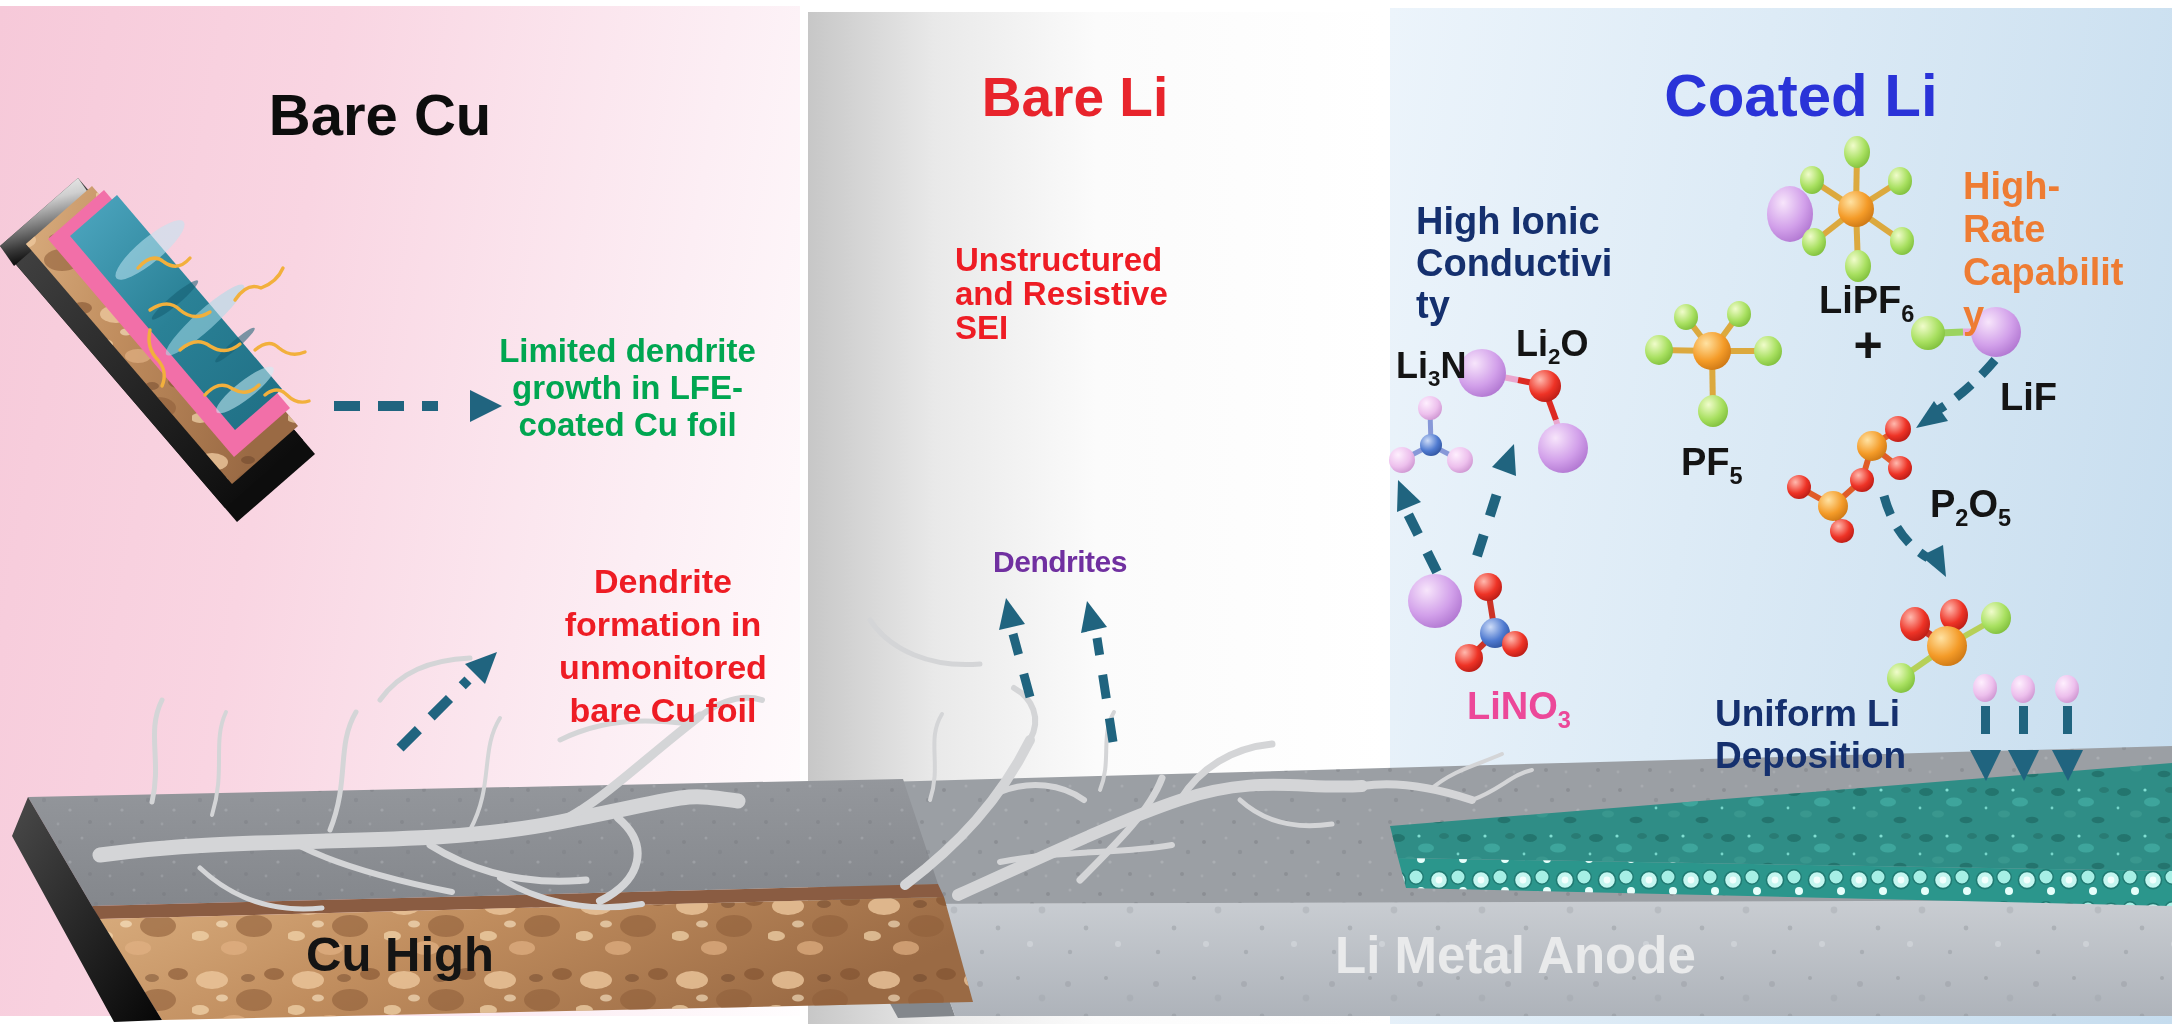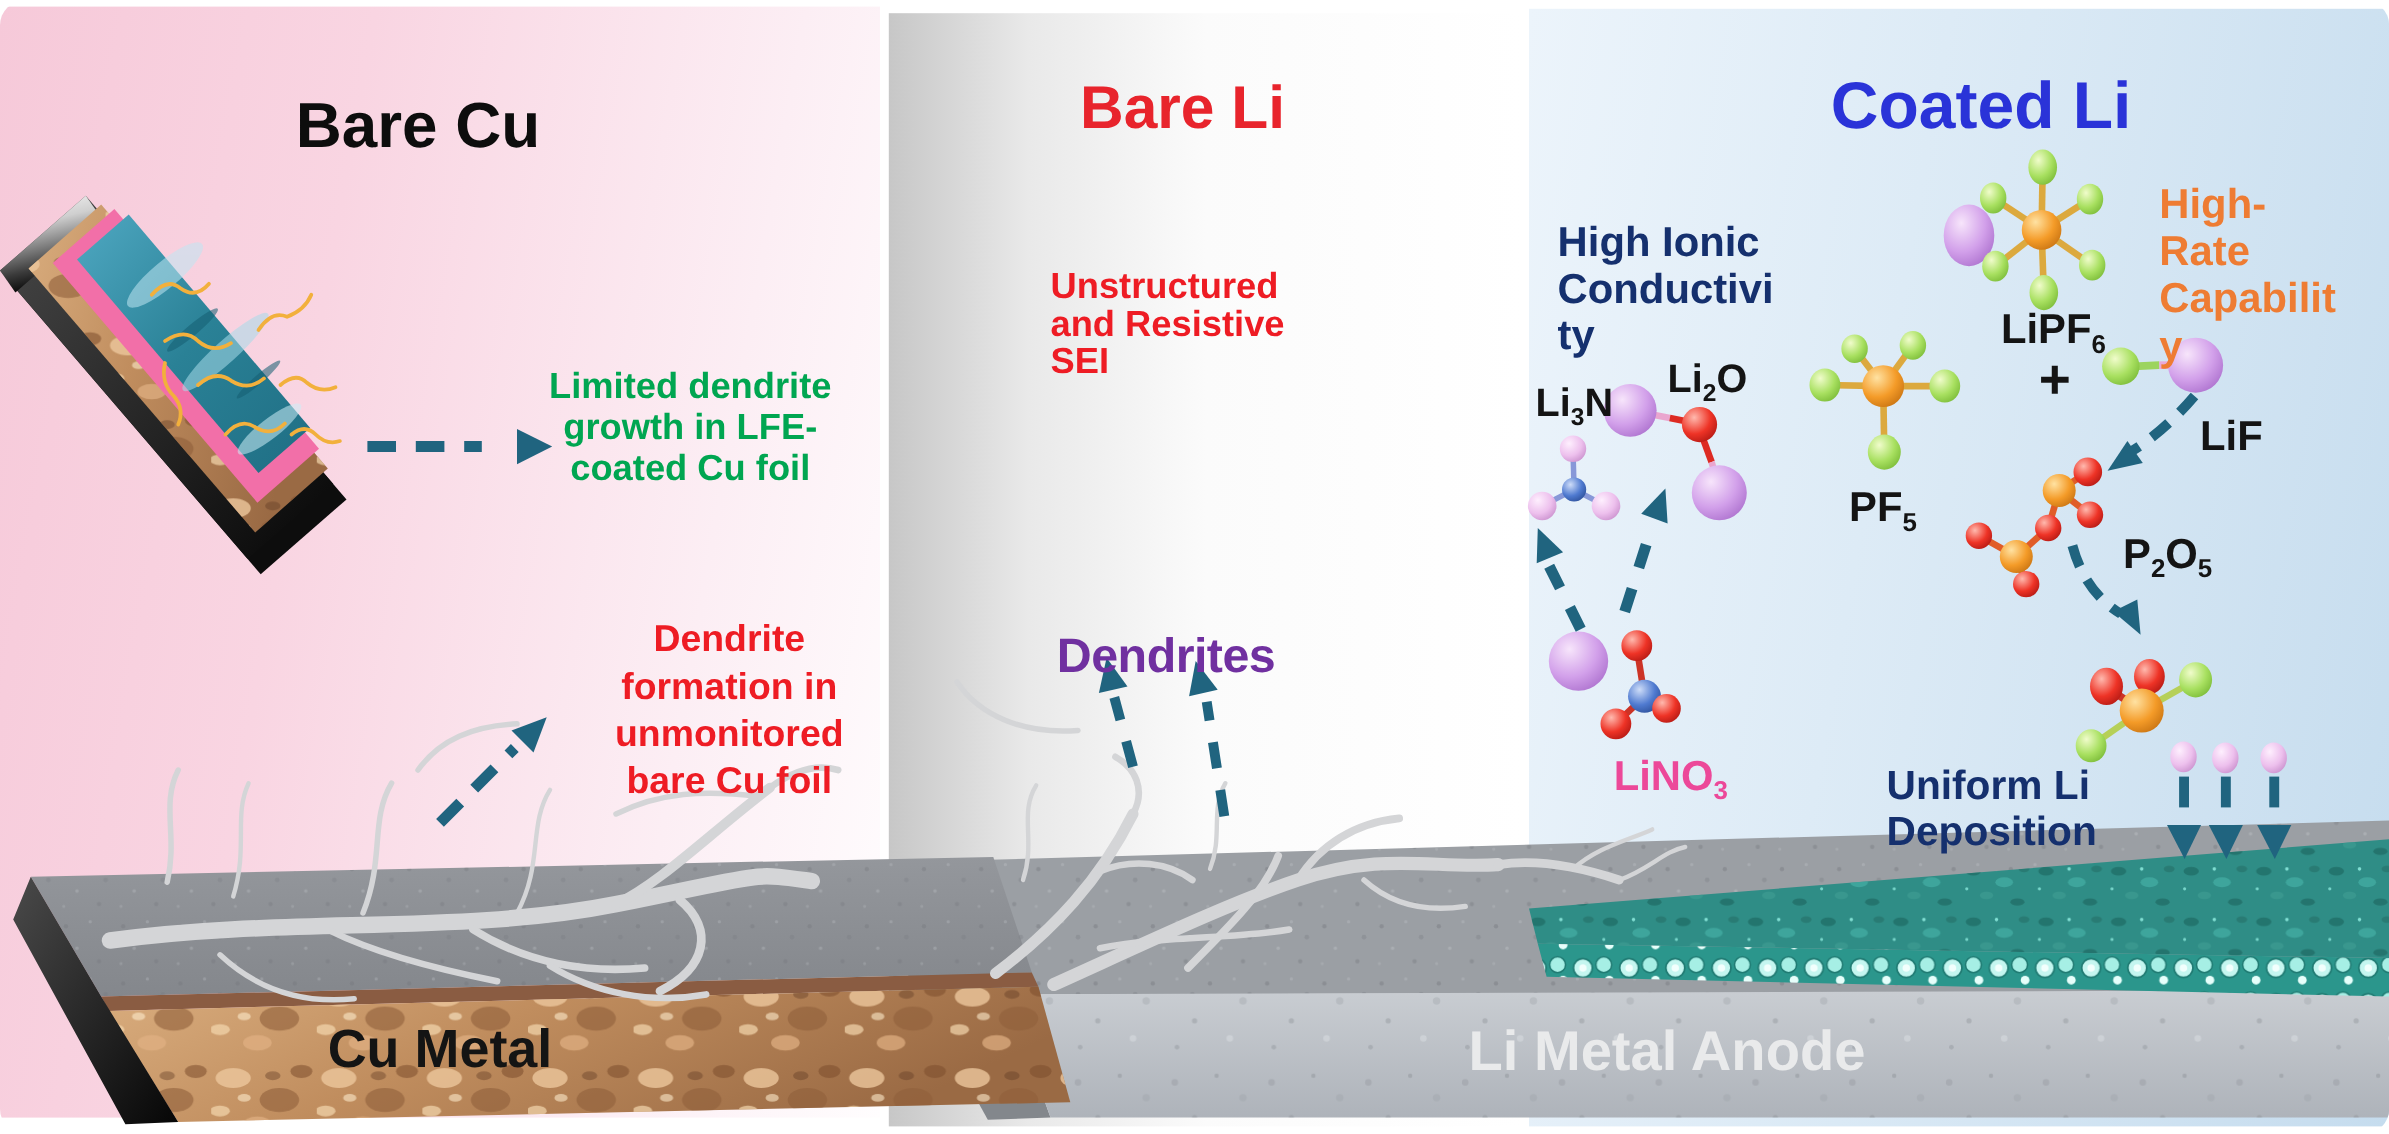--- a/index.html
+++ b/index.html
@@ -1,17 +1,17 @@
 <!DOCTYPE html>
 <html><head>
 <meta charset="utf-8">
 <style>
   html,body{margin:0;padding:0;background:#ffffff;}
   .stage{position:relative;width:2172px;height:1031px;overflow:hidden;background:#ffffff;
-         font-family:"Liberation Sans",sans-serif;border-radius:23px;}
+         font-family:"Liberation Sans",sans-serif;}
   .panel{position:absolute;top:0;}
   .panel-pink{left:0;top:6px;width:800px;height:1010px;
     background:linear-gradient(100deg,#f6c9d9 0%,#f9d5e2 35%,#fceef4 75%,#fffdfe 100%);}
   .panel-gray{left:808px;top:12px;width:576px;height:1012px;
     background:linear-gradient(to right,#c7c7c7 0%,#e9e9e9 22%,#fbfbfb 50%,#ffffff 100%);}
   .panel-blue{left:1390px;top:8px;width:782px;height:1016px;
     background:linear-gradient(100deg,#ecf4fb 0%,#ddebf6 40%,#c5dcee 100%);}
   svg.scene{position:absolute;left:0;top:0;width:2172px;height:1031px;}
   .txt{position:absolute;font-weight:bold;white-space:pre-line;line-height:1.08;}
   .ctr{text-align:center;}
@@ -353,27 +353,27 @@
 </svg>
 
 <div class="txt ctr" style="left:200px;top:84px;width:360px;font-size:58px;color:#0d0d0d;">Bare Cu</div>
 <div class="txt ctr" style="left:548px;top:560px;width:230px;font-size:34px;line-height:43px;color:#ee1c24;">Dendrite
 formation in
 unmonitored
 bare Cu foil</div>
 <div class="txt ctr" style="left:480px;top:332px;width:295px;font-size:33px;line-height:37px;color:#00a651;">Limited dendrite
 growth in LFE-
 coated Cu foil</div>
-<div class="txt ctr" style="left:280px;top:928px;width:240px;font-size:49px;color:#141414;">Cu Metal</div>
+<div class="txt ctr" style="left:280px;top:928px;width:240px;font-size:49px;color:#141414;">Cu High</div>
 
 <div class="txt" style="left:955px;top:243px;width:260px;font-size:33px;line-height:34px;color:#ee1c24;">Unstructured
 and Resistive
 SEI</div>
 <div class="txt ctr" style="left:935px;top:68px;width:280px;font-size:55px;color:#e8242c;">Bare Li</div>
-<div class="txt ctr" style="left:960px;top:546px;width:200px;font-size:44px;color:#7030a0;letter-spacing:-0.5px;margin-top:27px;">Dendrites</div>
+<div class="txt ctr" style="left:960px;top:546px;width:200px;font-size:30px;color:#7030a0;letter-spacing:-0.5px;">Dendrites</div>
 
 <div class="txt ctr" style="left:1601px;top:64px;width:400px;font-size:60px;color:#2a33d8;">Coated Li</div>
 <div class="txt" style="left:1416px;top:200px;width:250px;font-size:38px;line-height:42px;color:#15306e;">High Ionic
 Conductivi
 ty</div>
 <div class="txt" style="left:1963px;top:165px;width:210px;font-size:38px;line-height:43px;color:#ee7c33;">High-
 Rate
 Capabilit
 y</div>
 <div class="txt" style="left:1715px;top:693px;width:270px;font-size:37px;line-height:42px;color:#15306e;">Uniform Li

